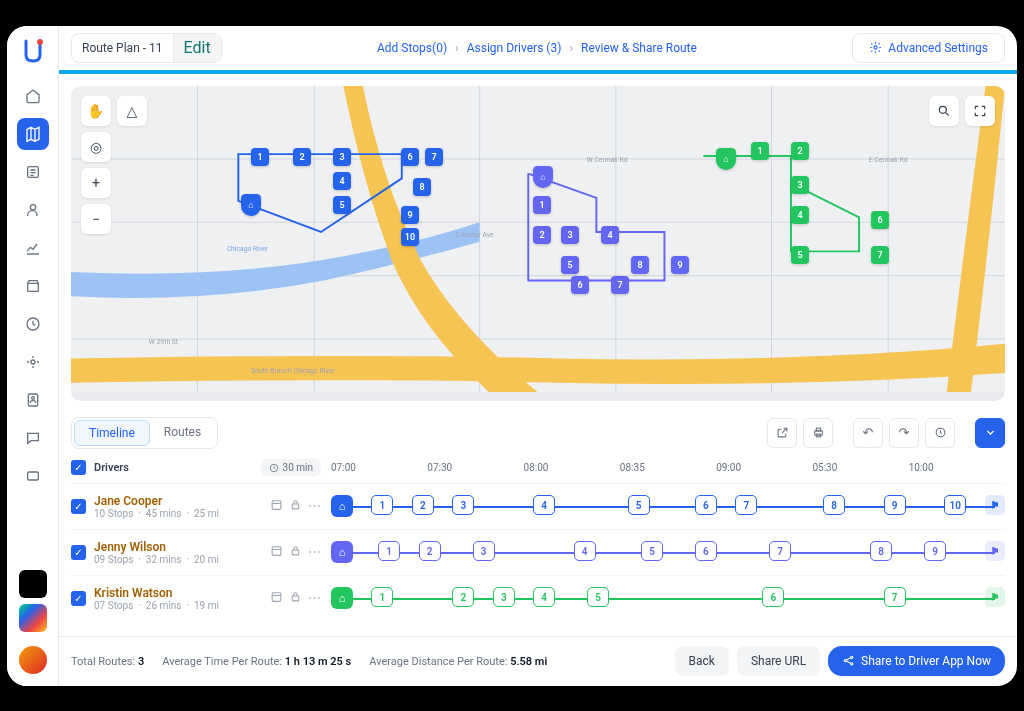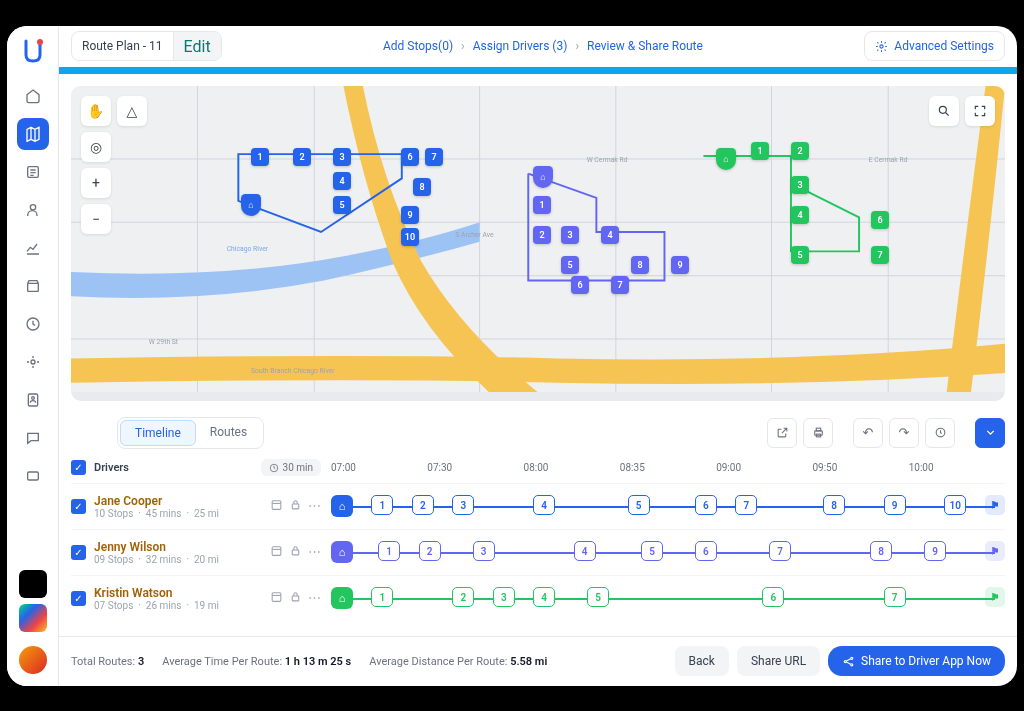--- a/index.html
+++ b/index.html
@@ -7,38 +7,38 @@
 .app-frame { background: #fff; border-radius: 20px; width: 1010px; height: 660px; display: flex; overflow: hidden; box-shadow: 0 10px 40px rgba(0,0,0,0.3); }
 .sidebar { width: 52px; background: #fff; border-right: 1px solid #e5e7eb; display: flex; flex-direction: column; align-items: center; padding: 12px 0; gap: 6px; }
 .logo { width: 28px; height: 28px; display: flex; align-items: center; justify-content: center; margin-bottom: 8px; }
 .sidebar-icon { width: 32px; height: 32px; border-radius: 8px; display: flex; align-items: center; justify-content: center; color: #6b7280; cursor: pointer; }
 .sidebar-icon.active { background: #2563eb; color: #fff; }
 .sidebar-spacer { flex: 1; }
 .app-icons { display: flex; flex-direction: column; gap: 6px; margin-bottom: 8px; }
 .app-icons > div { width: 28px; height: 28px; border-radius: 6px; }
 .avatar { width: 28px; height: 28px; border-radius: 50%; background: linear-gradient(135deg,#f59e0b,#dc2626); }
 .main { flex: 1; display: flex; flex-direction: column; }
-.topbar { height: 48px; border-bottom: 7px solid #0ea5e9; display: flex; align-items: center; padding: 0 12px; gap: 20px; }
+.topbar { height: 48px; border-bottom: 4px solid #0ea5e9; display: flex; align-items: center; padding: 0 12px; gap: 20px; }
 .plan-chip { display: flex; align-items: center; border: 1px solid #e5e7eb; border-radius: 8px; overflow: hidden; height: 30px; }
 .plan-chip .name { padding: 0 10px; font-size: 12px; color: #374151; }
 .plan-chip .edit { padding: 0 10px; font-size: 16px; color: #0f766e; background: #f3f4f6; height: 100%; display: flex; align-items: center; border-left: 1px solid #e5e7eb; cursor: pointer; }
 .date-chip { display: flex; align-items: center; border: 1px solid #e5e7eb; border-radius: 8px; height: 30px; padding: 0 10px; gap: 6px; font-size: 12px; color: #374151; cursor: pointer; }
 .breadcrumb { flex: 1; display: flex; align-items: center; justify-content: center; gap: 8px; font-size: 12px; color: #2563eb; }
 .breadcrumb .sep { color: #9ca3af; }
-.adv-btn { display: flex; align-items: center; gap: 6px; border: 1px solid #e5e7eb; border-radius: 8px; height: 30px; padding: 0 10px; font-size: 12px; color: #2563eb; cursor: pointer; }
+.adv-btn { display: flex; align-items: center; gap: 6px; border: 1px solid #e5e7eb; border-radius: 8px; height: 30px; padding: 0 16px; font-size: 12px; color: #2563eb; cursor: pointer; }
 .map-area { height: 315px; margin: 12px; border-radius: 10px; position: relative; overflow: hidden; background: #e8eaed; }
 .map-bg { position: absolute; inset: 0; }
 .map-controls-left { position: absolute; top: 10px; left: 10px; display: flex; flex-direction: column; gap: 6px; }
 .mc-row { display: flex; gap: 6px; }
 .mc-btn { width: 30px; height: 30px; background: #fff; border-radius: 6px; display: flex; align-items: center; justify-content: center; box-shadow: 0 1px 3px rgba(0,0,0,0.1); cursor: pointer; font-size: 14px; color: #374151; }
 .map-controls-right { position: absolute; top: 10px; right: 10px; display: flex; gap: 6px; }
 .route-marker { position: absolute; width: 18px; height: 18px; border-radius: 4px; color: #fff; font-size: 9px; font-weight: 600; display: flex; align-items: center; justify-content: center; box-shadow: 0 1px 3px rgba(0,0,0,0.2); }
 .route-home { border-radius: 6px 6px 14px 14px; width: 20px; height: 22px; }
 .panel { flex: 1; display: flex; flex-direction: column; padding: 0 12px; }
-.view-toggle { display: flex; align-items: center; gap: 8px; padding: 4px 0; margin-left: 46px; }
+.view-toggle { display: flex; align-items: center; gap: 8px; padding: 4px 0; }
 .toggle-group { display: flex; border: 1px solid #e5e7eb; border-radius: 8px; padding: 2px; }
 .toggle-btn { padding: 5px 14px; font-size: 12px; border-radius: 6px; cursor: pointer; color: #6b7280; }
 .toggle-btn.active { background: #eff6ff; color: #2563eb; border: 1px solid #bfdbfe; }
 .toolbar-right { margin-left: auto; display: flex; gap: 6px; align-items: center; }
 .tool-btn { width: 30px; height: 30px; border: 1px solid #e5e7eb; border-radius: 6px; display: flex; align-items: center; justify-content: center; cursor: pointer; color: #6b7280; font-size: 13px; }
 .tool-btn.primary { background: #2563eb; color: #fff; border-color: #2563eb; }
 .timeline-header { display: flex; align-items: center; height: 30px; font-size: 11px; color: #374151; }
 .th-drivers { width: 250px; display: flex; align-items: center; gap: 8px; }
 .th-time-chip { margin-left: auto; background: #f3f4f6; border-radius: 6px; padding: 3px 8px; display: flex; align-items: center; gap: 4px; font-size: 10px; color: #6b7280; }
 .th-times { flex: 1; display: flex; padding-left: 10px; }
@@ -52,21 +52,21 @@
 .dr-actions span { cursor: pointer; font-size: 13px; }
 .dr-timeline { flex: 1; position: relative; height: 24px; margin-left: 10px; }
 .tl-line { position: absolute; top: 50%; height: 2px; left: 0; right: 10px; }
 .tl-home { position: absolute; width: 22px; height: 22px; border-radius: 6px; top: 1px; display: flex; align-items: center; justify-content: center; color: #fff; font-size: 11px; }
 .tl-stop { position: absolute; width: 22px; height: 20px; border: 1.5px solid; border-radius: 5px; top: 1px; background: #fff; display: flex; align-items: center; justify-content: center; font-size: 10px; font-weight: 600; }
 .tl-flag { position: absolute; width: 20px; height: 20px; border-radius: 5px; top: 1px; display: flex; align-items: center; justify-content: center; font-size: 11px; }
 .footer { height: 50px; border-top: 1px solid #e5e7eb; display: flex; align-items: center; padding: 0 12px; gap: 18px; font-size: 11px; color: #6b7280; }
 .footer .total b, .footer .avg b { color: #111827; font-weight: 600; }
 .footer-btns { margin-left: auto; display: flex; gap: 8px; }
 .fbtn { padding: 8px 14px; border-radius: 8px; font-size: 12px; cursor: pointer; background: #f3f4f6; color: #374151; }
-.fbtn.primary { background: #2563eb; color: #fff; display: flex; align-items: center; gap: 6px; border-radius: 14px; }
+.fbtn.primary { background: #2563eb; color: #fff; display: flex; align-items: flex-start; gap: 6px; border-radius: 14px; }
 </style>
 </head>
 <body>
 
 <div class="app-frame">
   <div class="sidebar">
     <div class="logo">
       <svg width="22" height="26" viewBox="0 0 22 26">
           <path d="M4 2 L4 16 Q4 22 11 22 Q18 22 18 16 L18 2" stroke="#2563eb" stroke-width="3" fill="none" stroke-linecap="round"></path>
           <circle cx="18" cy="3" r="3" fill="#ef4444"></circle>
@@ -307,21 +307,21 @@
               </svg>
             <span>30 min</span>
           </div>
         </div>
         <div class="th-times">
           <span>07:00</span>
             <span>07:30</span>
             <span>08:00</span>
           <span>08:35</span>
             <span>09:00</span>
-            <span>09:50</span>
+            <span>05:30</span>
           <span>10:00</span>
         </div>
       </div>
 
       <div id="driver-rows">
           <div class="driver-row">
     <div class="dr-left">
       <div class="dr-check">✓</div>
       <div class="dr-info">
         <div class="dr-name">Jane Cooper</div>

